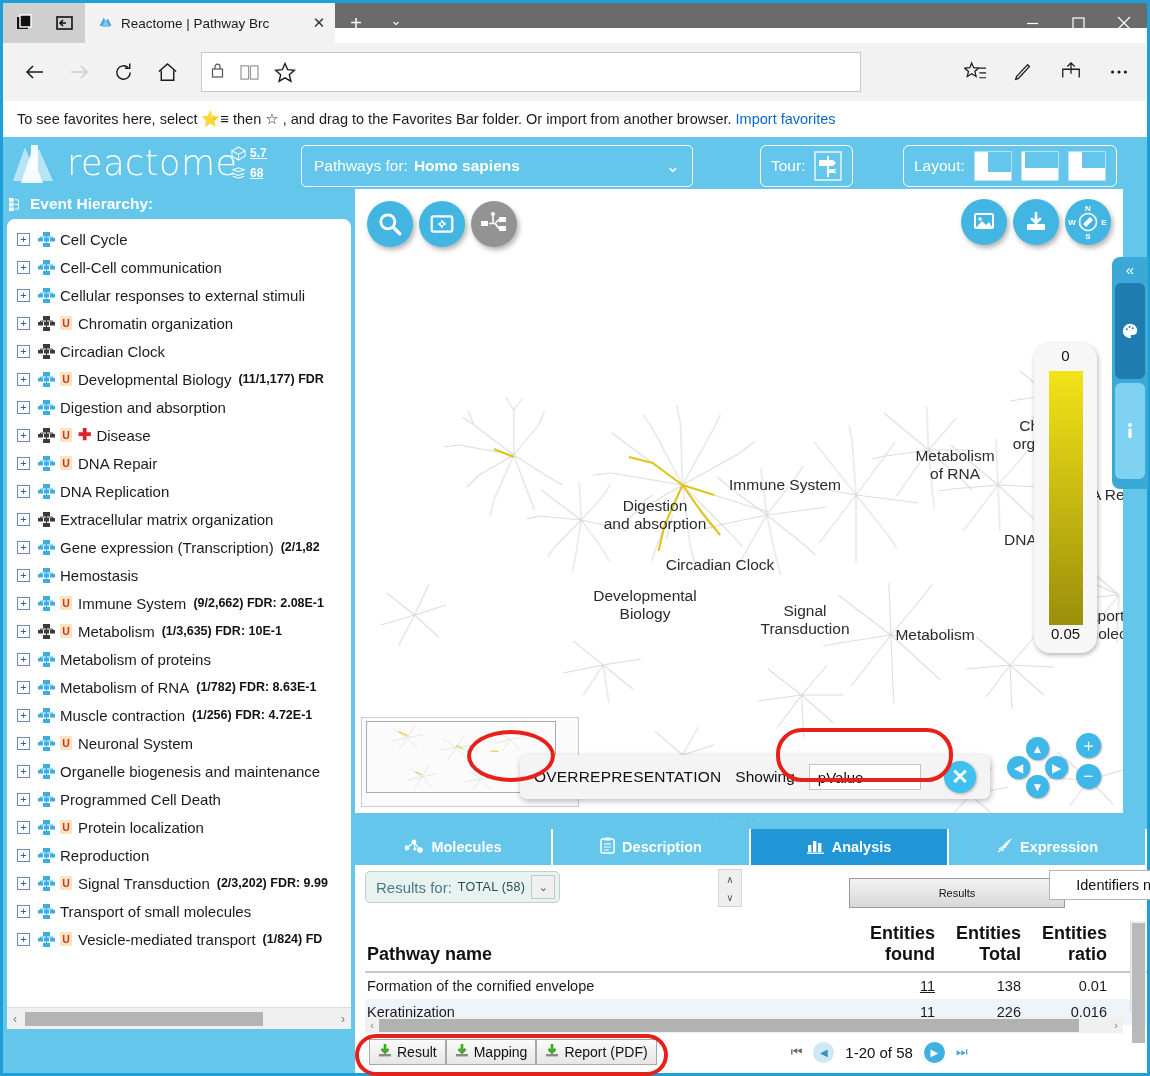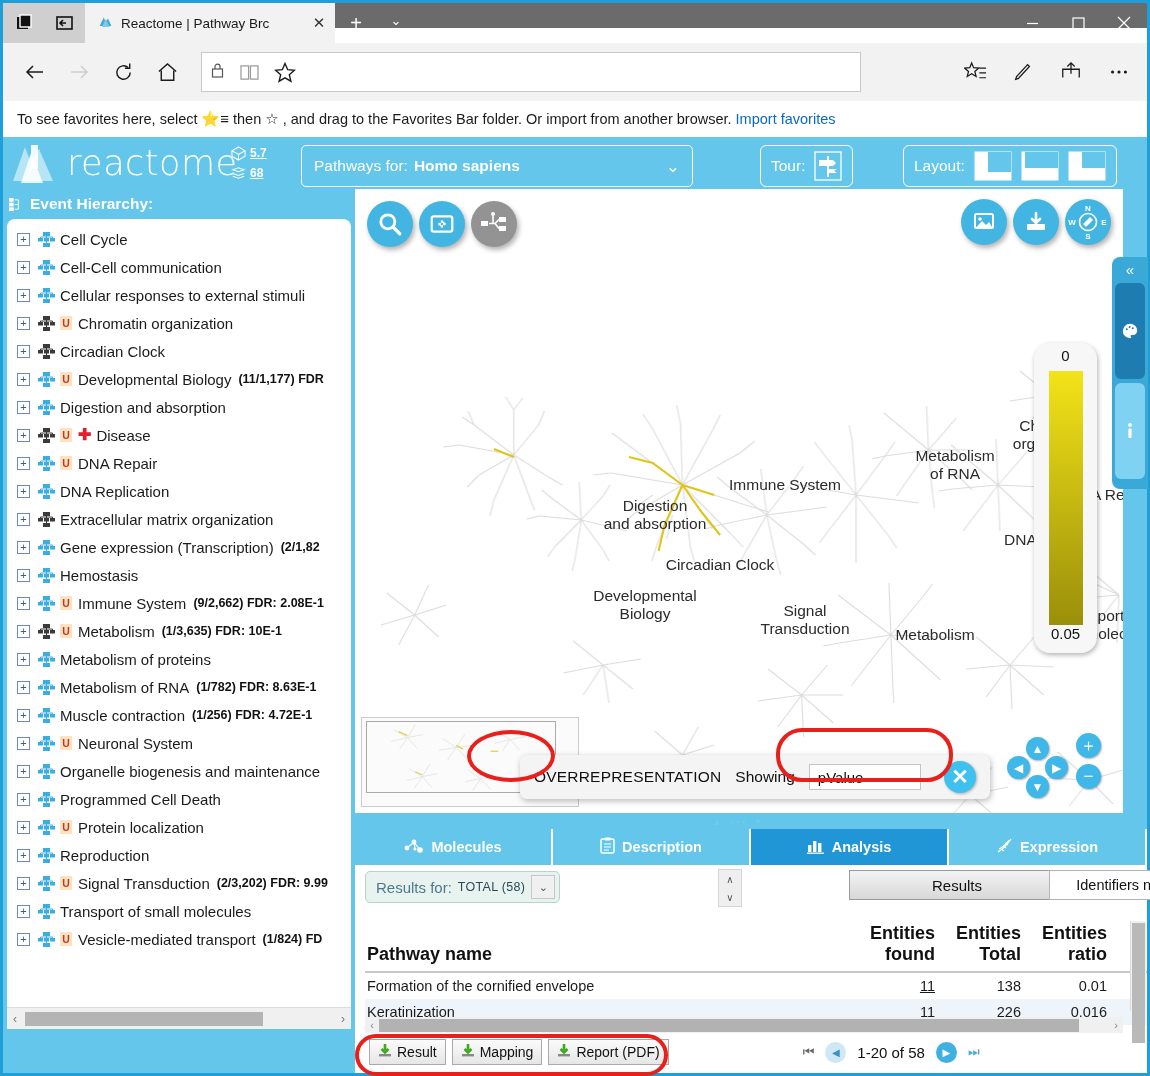--- a/index.html
+++ b/index.html
@@ -214,23 +214,23 @@
   .res-for-lbl { font-size: 15px; color: #4a7a8c; }
   .res-for-val { font-size: 12.5px; color: #2b4a58; letter-spacing: .3px; }
   .res-for-chev {
     width: 24px; height: 24px; background: #f0f0f0; border: 1px solid #c7c7c7;
     display: flex; align-items: center; justify-content: center; font-size: 11px; color: #555; cursor: pointer;
   }
   .spin-ctrl { position: absolute; left: 363px; top: 4px; width: 24px; height: 38px;
     background: #efefef; border: 1px solid #d5d5d5; display: flex; flex-direction: column; }
   .spin-half { flex: 1 1 0; display: flex; align-items: center; justify-content: center; font-size: 10px; color: #555; cursor: pointer;}
   .res-btn {
-    position: absolute; left: 494px; top: 5px; width: 216px; height: 30px;
+    position: absolute; left: 494px; top: 13px; width: 216px; height: 30px;
     background: linear-gradient(#f3f3f3,#d8d8d8); border: 1px solid #9b9b9b;
-    display: flex; align-items: center; justify-content: center; font-size: 15px; color: #111; cursor: pointer;
+    display: flex; align-items: center; justify-content: center; font-size: 11px; color: #111; cursor: pointer;
   }
   .notfound-btn {
     position: absolute; left: 694px; top: 5px; width: 206px; height: 30px;
     background: #fff; border: 1px solid #b5b5b5;
     display: flex; align-items: center; justify-content: center; font-size: 14.5px; color: #111; cursor: pointer;
   }
 
   .results-table { position: absolute; left: 10px; right: 0; top: 92px; bottom: 46px; overflow: hidden;}
   table.rt { width: 830px; border-collapse: collapse; table-layout: fixed; }
   table.rt th {
@@ -1160,21 +1160,21 @@
         <div class="tso-thumb"></div>
       </div>
 
       <div class="hscroll-row">
         <span class="hsr-arrow">‹</span>
         <span class="hsr-thumb"></span>
         <span class="hsr-arrow" style="margin-left:auto">›</span>
       </div>
 
       <div class="bottombar">
-        <div id="dlbtns" style="display:flex; gap:6px;text-align:center;">
+        <div id="dlbtns" style="display:flex; text-align:center;">
             <div class="dl-btn">
               <span><svg width="14" height="15" viewBox="0 0 14 15">
                   <path d="M7 1 V7 M3.5 6 L7 9.5 L10.5 6" stroke="#3fa81e" stroke-width="2.6" fill="none"></path>
                   <rect x="1" y="11" width="12" height="2.4" fill="#888"></rect>
                 </svg></span>
               <span>Result</span>
             </div>
             <div class="dl-btn">
               <span><svg width="14" height="15" viewBox="0 0 14 15">
                   <path d="M7 1 V7 M3.5 6 L7 9.5 L10.5 6" stroke="#3fa81e" stroke-width="2.6" fill="none"></path>

